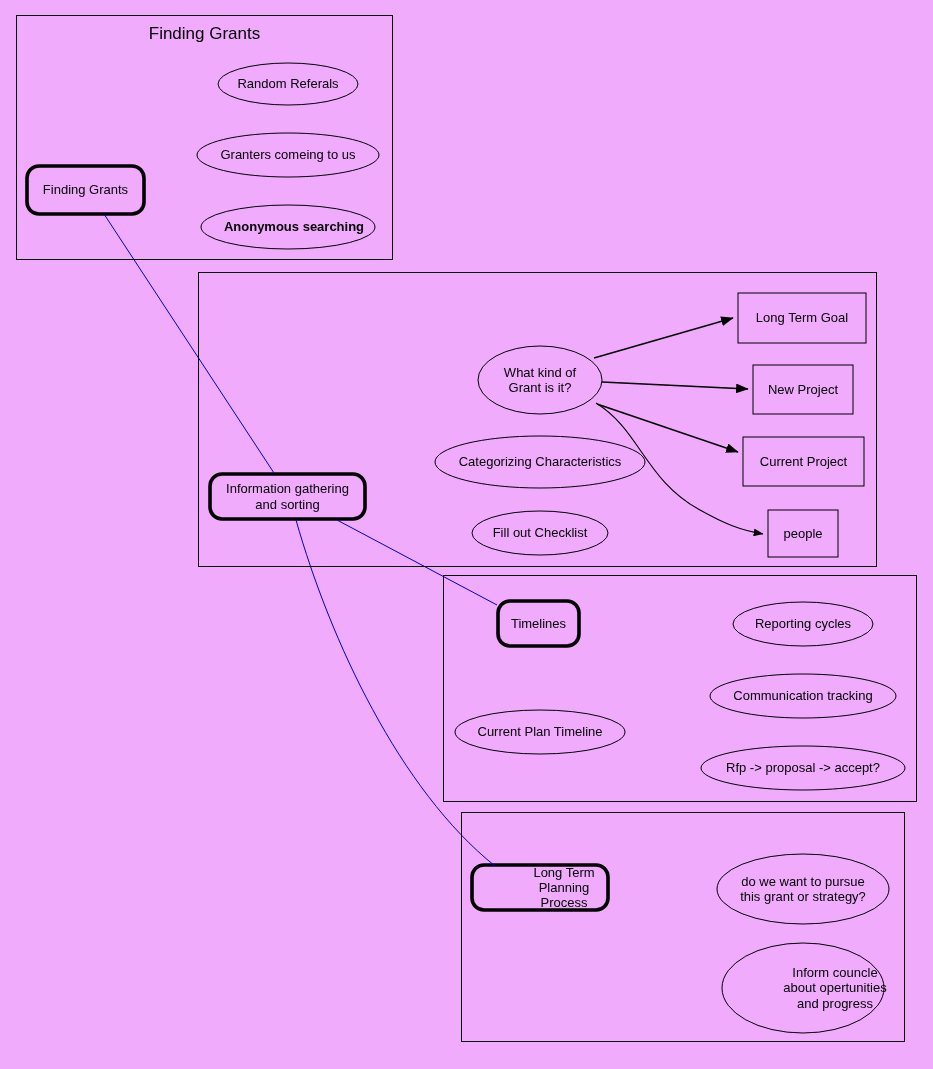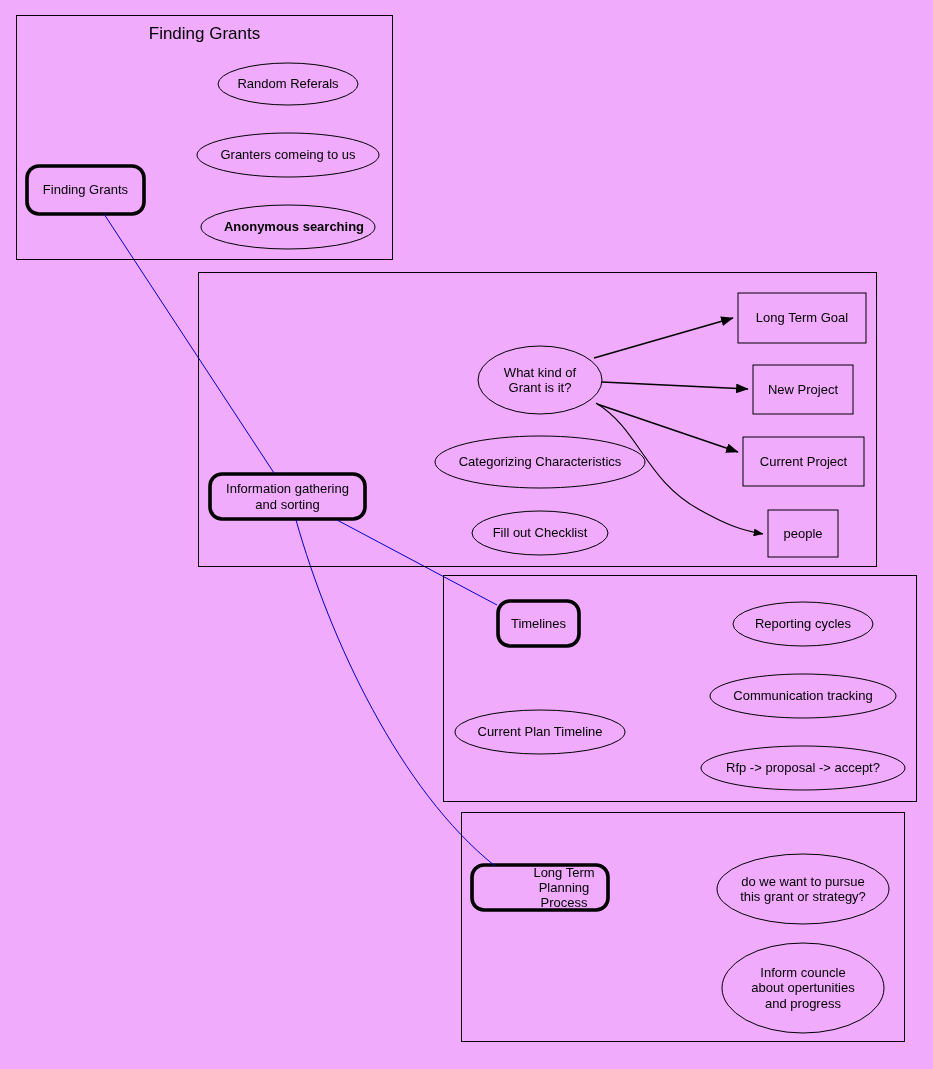--- a/index.html
+++ b/index.html
@@ -172,19 +172,19 @@
   </div>
 
   <div class="node-label round-hit" style="left:472px; top:865px; width:136px; height:45px;padding-left:48px;">
     <span>Long Term
 Planning Process</span>
   </div>
   <div class="node-label ellipse-hit" style="left:717px; top:854px; width:172px; height:70px;">
     <span>do we want to pursue
 this grant or strategy?</span>
   </div>
-  <div class="node-label ellipse-hit" style="left:722px; top:943px; width:162px; height:90px;text-align:center;">
+  <div class="node-label ellipse-hit" style="left:754px; top:943px; width:162px; height:90px;text-align:center;">
     <span>Inform councle
 about opertunities
 and progress</span>
   </div>
 
 </div>
 
 </body></html>

